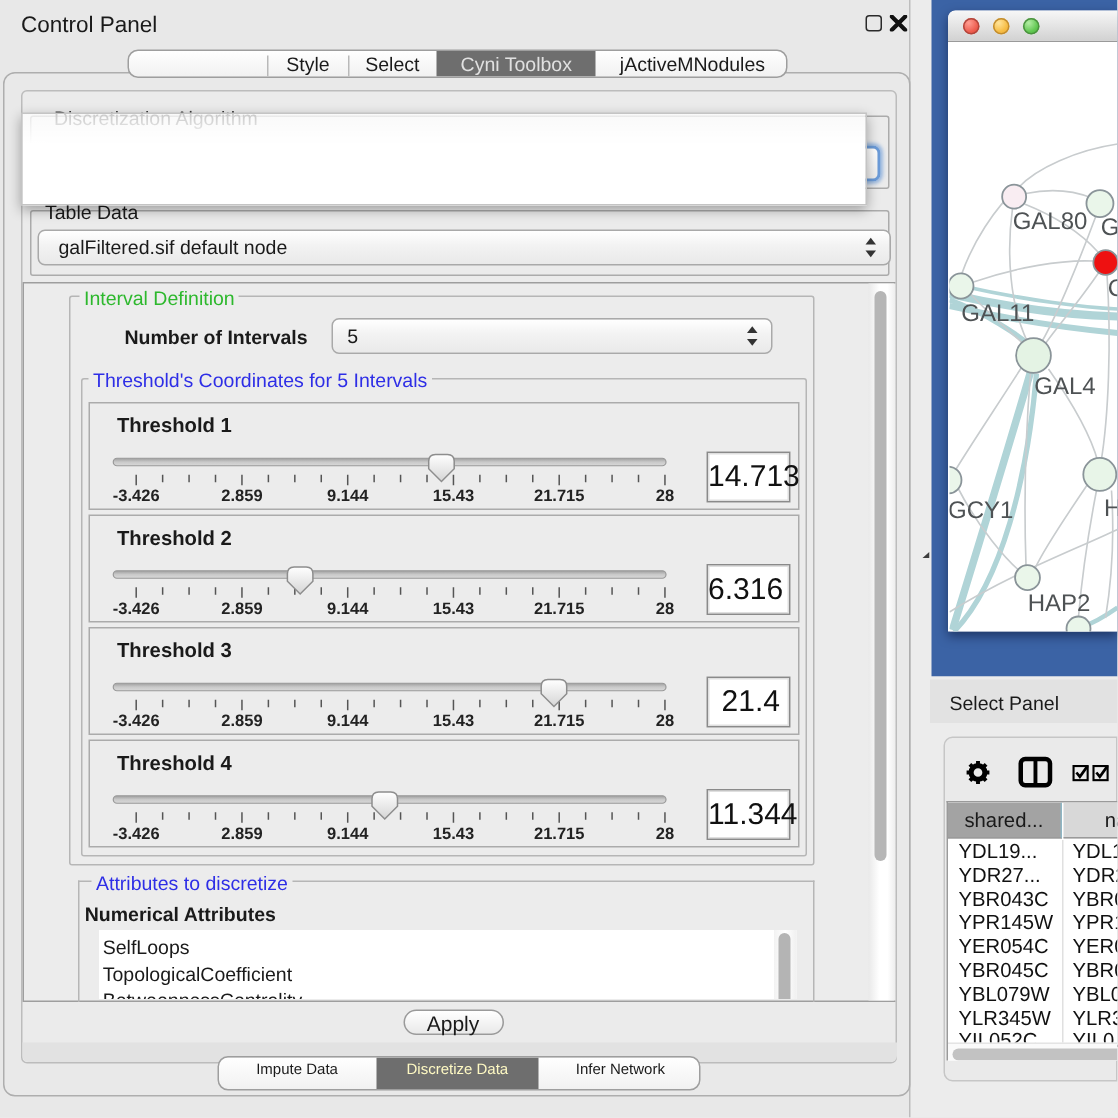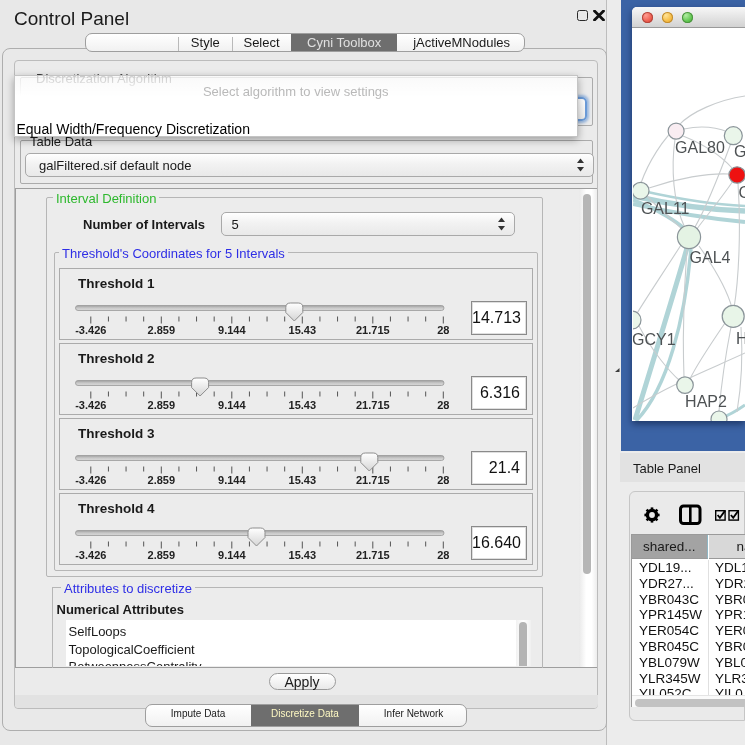--- a/index.html
+++ b/index.html
@@ -8,31 +8,31 @@
   .abs { position:absolute; }
   .grouplabel { position:absolute; font-size:13px; background:transparent; padding:0 3px; }
   .groupbox { position:absolute; border:1px solid #b3b3b3; border-radius:2px; }
   .combo { position:absolute; border:1px solid #a9a9a9; border-radius:5px;
            background:linear-gradient(#ffffff,#f2f2f2 45%,#e9e9e9); font-size:13px; }
   .combo .ctext { position:absolute; left:10px; top:50%; transform:translateY(-50%); white-space:nowrap; }
   .arrows { position:absolute; top:50%; transform:translateY(-50%); }
   .tpanel { position:absolute; left:59px; width:474px; height:72px; border:1px solid #ababab; background:#ececec; }
   .tlabel { position:absolute; left:18px; top:7px; font-weight:bold; font-size:13.5px; }
   .vfield { position:absolute; left:411px; top:32px; width:56px; height:34px; background:#fff;
-            border:1px solid #8a8a8a; box-shadow:inset 0 0 0 1px #dfdfdf; font-size:16px;
+            border:1px solid #8a8a8a; box-shadow:inset 0 0 0 1px #dfdfdf; font-size:20px;
             text-align:right; line-height:32px; padding-right:6px; color:#111; }
 </style>
 </head>
 <body>
 
 <div class="abs" style="left:620px; top:0; width:125px; height:451px; background:#3b63a5;"></div>
 <div class="abs" style="left:606px; top:0; width:15px; height:745px; background:#ececec; border-left:1px solid #bdbdbd;"></div>
 <div class="abs" style="left:620px; top:451px; width:125px; height:294px; background:#ececec;"></div>
 <div class="abs" style="left:620px; top:453px; width:125px; height:29px; background:#e2e2e2; font-size:13px;">
-  <span style="position:absolute; left:13px; top:8px;">Table Panel</span>
+  <span style="position:absolute; left:13px; top:8px;">Select Panel</span>
 </div>
 
 <svg class="abs" style="left:614px; top:367px;" width="7" height="9" viewBox="0 0 7 9">
   <path d="M5.5,1 L5.5,5 L1,5 Z" fill="#3d3d3d"></path>
 </svg>
 
 <div class="abs" style="left:632px; top:7px; width:113px; height:414px; border-radius:5px 0 0 0;
      box-shadow:0 3px 7px rgba(0,10,40,.5); background:#fff;"></div>
 <div class="abs" style="left:632px; top:7px; width:113px; height:21px; border-radius:5px 0 0 0;
      background:linear-gradient(#f7f7f7,#d2d2d2); border-bottom:1px solid #9a9a9a;">
@@ -142,21 +142,21 @@
     <div><span style="padding-left:7px;display:inline-block;width:76px;">YBL079W</span><span style="padding-left:7px;">YBL0...</span></div>
     <div><span style="padding-left:7px;display:inline-block;width:76px;">YLR345W</span><span style="padding-left:7px;">YLR3...</span></div>
     <div><span style="padding-left:7px;display:inline-block;width:76px;">YIL052C</span><span style="padding-left:7px;">YIL0...</span></div>
   </div>
   <div class="abs" style="left:75.5px; top:25px; width:1px; height:136px; background:#e0e0e0;"></div>
   <div class="abs" style="left:0; top:160.5px; width:114px; height:13px; background:#fafafa; border-top:1px solid #e4e4e4;">
     <div class="abs" style="left:3px; top:2.5px; width:111px; height:8px; background:#c2c2c2; border-radius:4px 0 0 4px;"></div>
   </div>
 </div>
 
-<div class="abs" style="left:14px; top:8px; font-size:19px;">Control Panel</div>
+<div class="abs" style="left:14px; top:8px; font-size:15px;">Control Panel</div>
 <div class="abs" style="left:577px; top:10px; width:10.5px; height:10.5px; border:1.8px solid #2a2a2a; border-radius:2.5px;"></div>
 <svg class="abs" style="left:593px; top:10px;" width="12" height="11" viewBox="0 0 12 11">
   <path d="M1.5,1 L10.5,10 M10.5,1 L1.5,10" stroke="#111" stroke-width="2.8" stroke-linecap="round"></path>
 </svg>
 
 <div class="abs" style="left:2px; top:47.5px; width:604.5px; height:683px; background:#e9e9e9;
      border:1px solid #aeaeae; border-radius:8px;"></div>
 <div class="abs" style="left:13.5px; top:60px; width:584.5px; height:648.5px; background:#ebebeb;
      border:1px solid #bcbcbc; border-radius:4px;"></div>
 
@@ -190,22 +190,20 @@
 <div class="combo" style="left:25px; top:152.5px; width:568.5px; height:24.5px;">
   <span class="ctext" style="left:13px;">galFiltered.sif default node</span>
   <svg class="arrows" style="right:8px;" width="9" height="14" viewBox="0 0 9 14">
     <path d="M4.5,0.5 L8,5 L1,5 Z" fill="#333"></path>
       <path d="M4.5,13.5 L8,9 L1,9 Z" fill="#333"></path>
   </svg>
 </div>
 
 <div class="abs" style="left:13.5px; top:75px; width:564.5px; height:61.5px; border:1px solid #c4c4c4;
      background:linear-gradient(rgba(255,255,255,.72), #ffffff 20px); box-shadow:0 3px 8px rgba(0,0,0,.33); font-size:14px;">
-  <div class="abs" style="left:0; top:8px; width:100%; text-align:center; color:#b9b9b9; font-size:13px;">Select algorithm to view settings</div>
-  <div class="abs" style="left:2px; top:44.5px; color:#000;">Equal Width/Frequency Discretization</div>
 </div>
 
 <div class="abs" style="left:15px; top:187.5px; width:582px; height:480px; background:#ececec; border:1px solid #9e9e9e;"></div>
 
 <div class="abs" style="left:578.5px; top:188.5px; width:18px; height:478px; background:linear-gradient(90deg,#e9e9e9,#ffffff 40%,#ffffff 70%,#ededed);"></div>
 <div class="abs" style="left:583px; top:194px; width:8px; height:380px; background:#b6b6b6; border-radius:4.5px;"></div>
 
 <div class="groupbox" style="left:46px; top:197px; width:496.5px; height:380px; border-color:#b6b6b6;"></div>
 <div class="grouplabel" style="left:53px; top:191px; color:#2db82d; background:#ececec;">Interval Definition</div>
 <div class="abs" style="left:83px; top:217px; font-weight:bold; font-size:13px;">Number of Intervals</div>
@@ -396,21 +394,21 @@
         <line x1="365.675" y1="47.5" x2="365.675" y2="52.5" stroke="#555" stroke-width="1"></line>
         <line x1="383.3" y1="47.5" x2="383.3" y2="54.5" stroke="#555" stroke-width="1"></line>
         <text x="30.8" y="65" text-anchor="middle" font-size="11" font-weight="bold" fill="#222">-3.426</text>
         <text x="101.3" y="65" text-anchor="middle" font-size="11" font-weight="bold" fill="#222">2.859</text>
         <text x="171.8" y="65" text-anchor="middle" font-size="11" font-weight="bold" fill="#222">9.144</text>
         <text x="242.3" y="65" text-anchor="middle" font-size="11" font-weight="bold" fill="#222">15.43</text>
         <text x="312.8" y="65" text-anchor="middle" font-size="11" font-weight="bold" fill="#222">21.715</text>
         <text x="383.3" y="65" text-anchor="middle" font-size="11" font-weight="bold" fill="#222">28</text>
       <path d="M188,38.5 Q188,34 192.5,34 L200.5,34 Q205,34 205,38.5 L205,43.5 L196.5,52 L188,43.5 Z" fill="url(#th4)" stroke="#8d8d8d" stroke-width="1"></path>
     </svg>
-    <div class="vfield">16.640</div>
+    <div class="vfield">11.344</div>
   </div>
   </div>
 
 <div class="abs" style="left:51.5px; top:587px; width:491px; height:80.5px; border:1px solid #b6b6b6; border-bottom:none;"></div>
 <div class="grouplabel" style="left:61px; top:580.5px; color:#2e2ee6; background:#ececec;">Attributes to discretize</div>
 <div class="abs" style="left:56.5px; top:602px; font-weight:bold; font-size:13px;">Numerical Attributes</div>
 <div class="abs" style="left:66px; top:620px; width:464.5px; height:45.5px; background:#fff; overflow:hidden; font-size:13px; line-height:17.7px;">
   <div style="padding-left:2.5px; padding-top:3px;">SelfLoops</div>
   <div style="padding-left:2.5px;">TopologicalCoefficient</div>
   <div style="padding-left:2.5px;">BetweennessCentrality</div>

